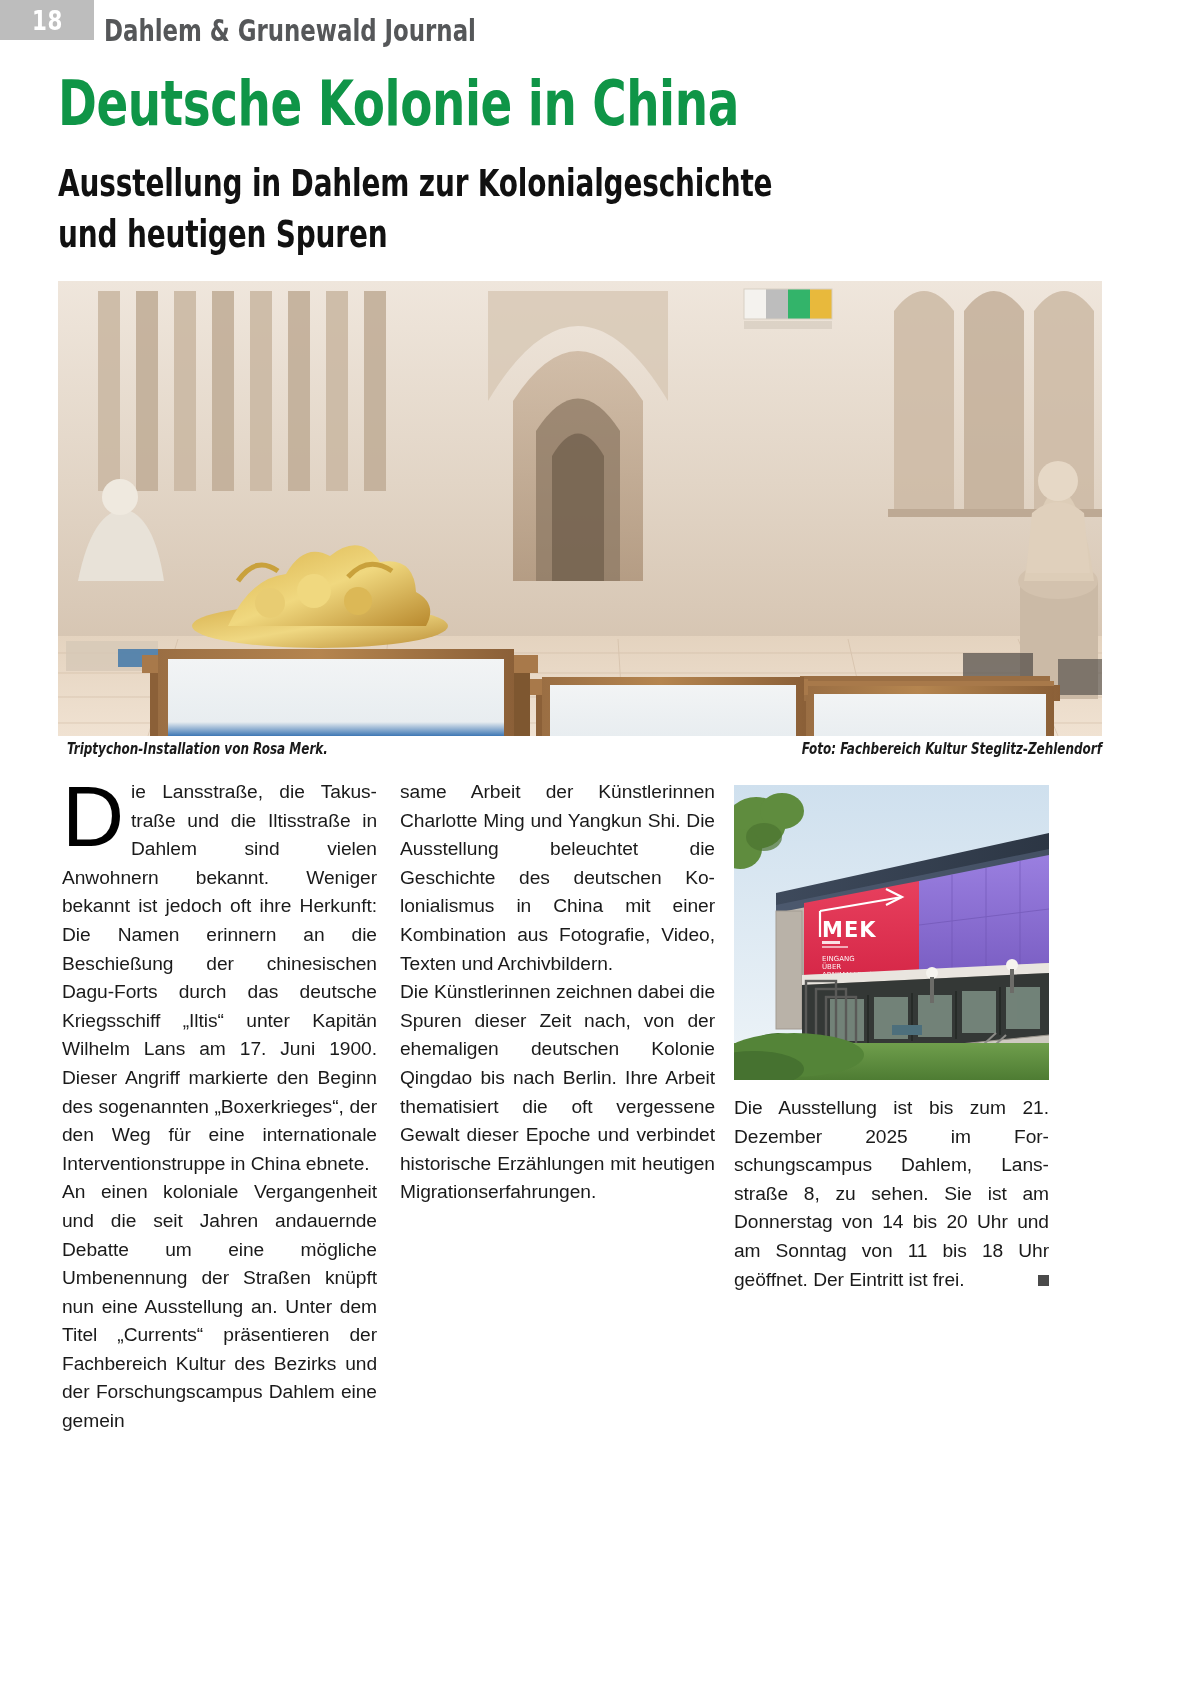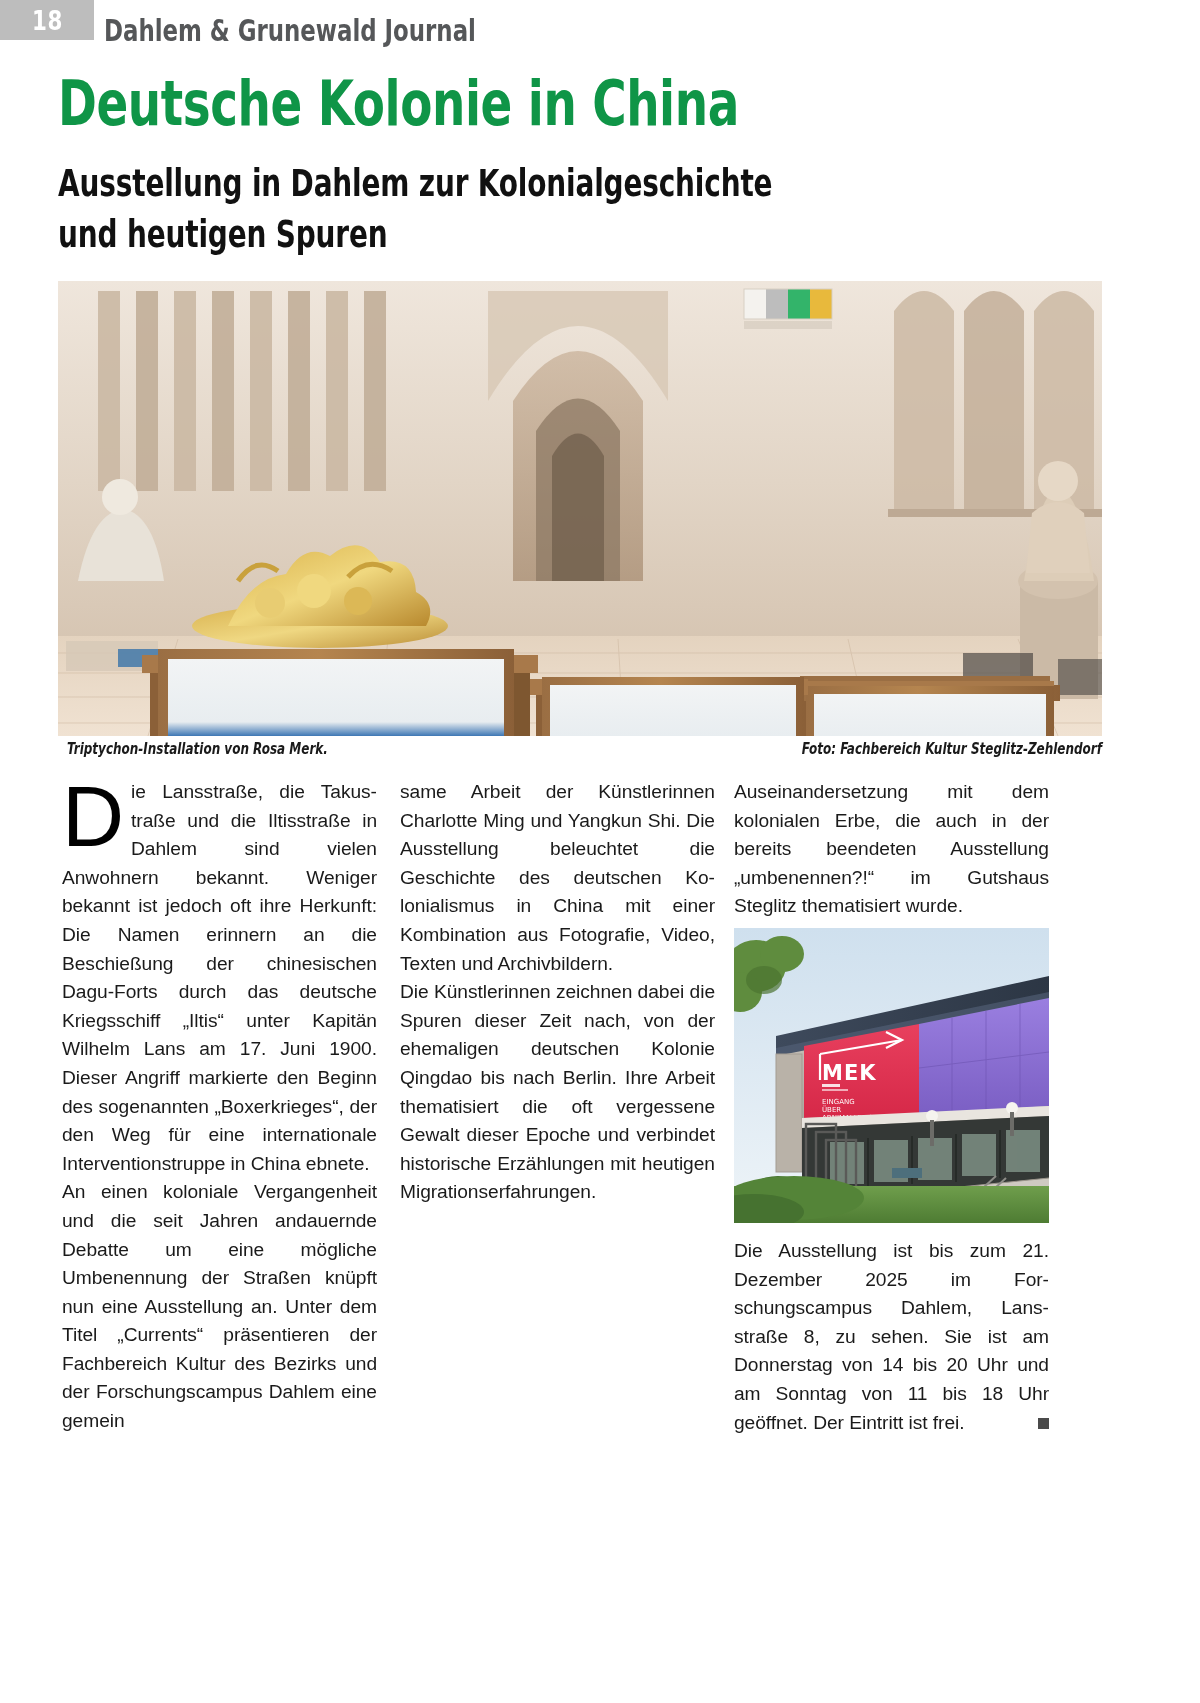--- a/index.html
+++ b/index.html
@@ -335,21 +335,20 @@
     <p class="clearfix"><span class="dropcap">D</span><span>ie Lansstraße, die Takus­traße und die Iltisstraße in Dahlem sind vielen Anwohnern bekannt. Weniger bekannt ist jedoch oft ihre Her­kunft: Die Namen erinnern an die Beschießung der chinesischen Dagu-Forts durch das deutsche Kriegsschiff „Iltis“ unter Kapi­tän Wilhelm Lans am 17. Juni 1900. Dieser Angriff markierte den Beginn des sogenannten „Boxerkrieges“, der den Weg für eine internationale Interventi­onstruppe in China ebnete.</span></p>
     <p>An einen koloniale Vergangen­heit und die seit Jahren andau­ernde Debatte um eine mögli­che Umbenennung der Straßen knüpft nun eine Ausstellung an. Unter dem Titel „Currents“ prä­sentieren der Fachbereich Kultur des Bezirks und der Forschungs­campus Dahlem eine gemein­</p>
   </div>
 
   <div class="col col-2">
     <p>same Arbeit der Künstlerinnen Charlotte Ming und Yangkun Shi. Die Ausstellung beleuchtet die Geschichte des deutschen Ko­lonialismus in China mit einer Kombination aus Fotografie, Vi­deo, Texten und Archivbildern.</p>
     <p>Die Künstlerinnen zeichnen da­bei die Spuren dieser Zeit nach, von der ehemaligen deutschen Kolonie Qingdao bis nach Berlin. Ihre Arbeit thematisiert die oft vergessene Gewalt dieser Epo­che und verbindet historische Erzählungen mit heutigen Mig­rationserfahrungen.</p>
   </div>
 
   <div class="col col-3">
-    <p>Auseinandersetzung mit dem kolonialen Erbe, die auch in der bereits beendeten Ausstellung „umbenennen?!“ im Gutshaus Steglitz thematisiert wurde.</p>
 
     <figure class="photo2">
       <svg viewBox="0 0 315 295" preserveAspectRatio="none">
         <defs>
           <linearGradient id="skyG" x1="0" y1="0" x2="0" y2="1">
             <stop offset="0%" stop-color="#cfe0ee"></stop>
             <stop offset="100%" stop-color="#eef4f8"></stop>
           </linearGradient>
           <linearGradient id="roofG" x1="0" y1="0" x2="1" y2="0">
             <stop offset="0%" stop-color="#3e4a5c"></stop>

